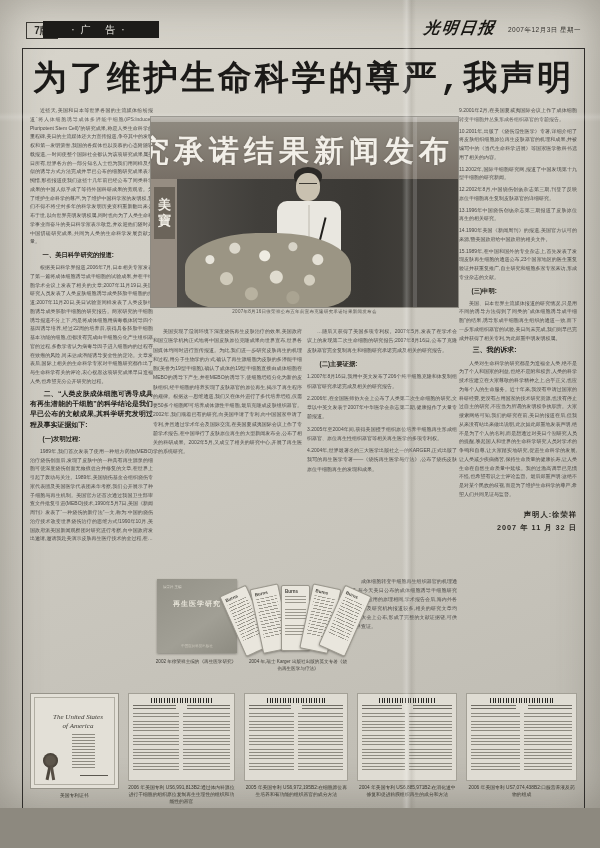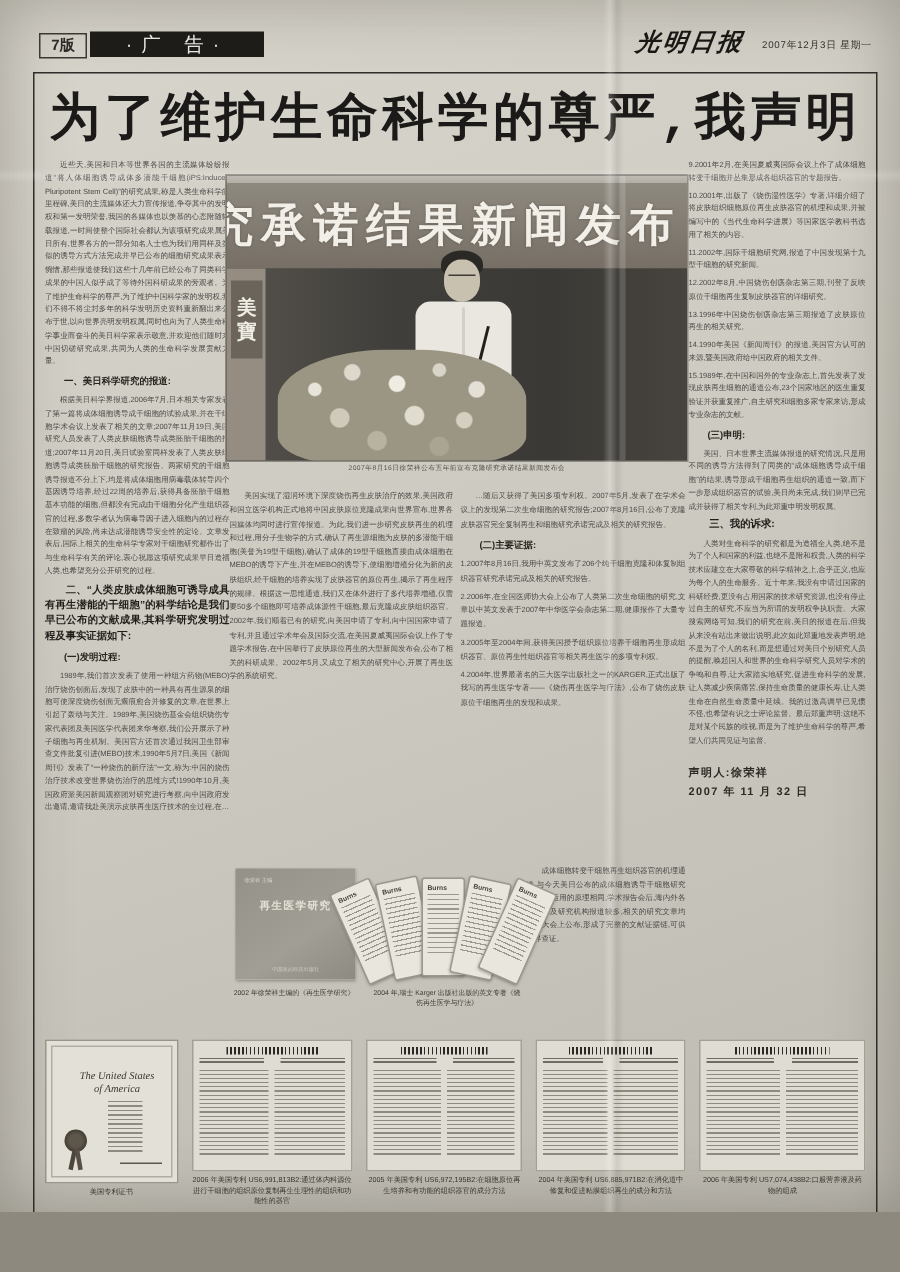--- a/index.html
+++ b/index.html
@@ -9,22 +9,22 @@
     font-family:"Liberation Sans",sans-serif;color:#4b4947;}
   .crease-v{position:absolute;top:0;bottom:0;width:14px;left:402px;
     background:linear-gradient(90deg,transparent,rgba(255,255,255,.22),rgba(90,85,75,.12),transparent);pointer-events:none;}
   .crease-h{position:absolute;left:0;right:0;height:10px;top:112px;
     background:linear-gradient(180deg,transparent,rgba(255,255,255,.15),transparent);pointer-events:none;}
   .smudge{position:absolute;width:90px;height:10px;border-radius:50%;
     background:radial-gradient(ellipse,rgba(60,55,48,.25),transparent 70%);}
   
   .pageno{position:absolute;left:26px;top:22px;width:30px;height:15px;border:1px solid #3a3833;
     font-size:10px;font-weight:bold;color:#2b2a26;text-align:center;line-height:15px;}
-  .secbar{position:absolute;left:60px;top:21px;width:116px;height:17px;background:#1d1c19;color:#e8e6df;
-    font-size:13px;letter-spacing:6px;text-align:center;line-height:17px;}
+  .secbar{position:absolute;left:43px;top:21px;width:116px;height:17px;background:#1d1c19;color:#e8e6df;
+    font-size:10px;letter-spacing:6px;text-align:center;line-height:17px;}
   .masthead{position:absolute;left:424px;top:18px;width:86px;font-family:"Liberation Serif",serif;
     font-style:italic;font-weight:bold;font-size:16px;color:#17161 4;color:#181713;transform:skewX(-8deg);letter-spacing:2px;}
   .dateline{position:absolute;left:508px;top:26px;width:84px;font-size:6.5px;color:#33312d;letter-spacing:.5px;}
   
   .main-box{position:absolute;left:22px;top:48px;width:561px;height:770px;border:1px solid #2f2d2a;}
   .headline{position:absolute;left:0;top:6px;width:100%;margin:0;text-align:center;
     font-size:34px;font-weight:900;letter-spacing:3px;color:#1b1a18;font-family:Liberation Mono, monospace;}
   .col{position:absolute;font-size:5px;line-height:1.75;text-align:justify;color:#4b4947;}
   .col p{margin:0 0 3px;text-indent:2em;}
   .col .noind{text-indent:0;}
@@ -103,21 +103,21 @@
   .script{font-family:"Liberation Serif",serif;font-style:italic;font-size:7px;line-height:1.25;color:#3c3a34;
     text-align:center;width:56px;margin:0 auto;}
   .olines{margin:3px 4px 0 22px;height:34px;background:repeating-linear-gradient(180deg,#8d8a80 0 .8px,transparent .8px 3px);}
   .seal{position:absolute;left:8px;bottom:16px;width:15px;height:15px;border-radius:50%;
     background:radial-gradient(circle,#5d564b 40%,#433d34 70%);}
   .ribbon{position:absolute;left:12px;bottom:4px;width:3px;height:14px;background:#4c463d;transform:rotate(12deg);}
   .ribbon2{position:absolute;left:16px;bottom:4px;width:3px;height:14px;background:#57504 6;background:#574f45;transform:rotate(-10deg);}
   .sigline{position:absolute;right:6px;bottom:8px;width:28px;border-top:.8px solid #5a574f;}
   .pat-caption{margin-top:3px;font-size:4.8px;line-height:1.5;color:#39372f;text-align:center;}
   
-  .signature{margin-top:9px;text-align:left;font-size:7.3px;font-weight:bold;color:#2c2a25;letter-spacing:1px;line-height:1.9;text-indent:0;}
+  .signature{margin-top:9px;text-align:right;font-size:7.3px;font-weight:bold;color:#2c2a25;letter-spacing:1px;line-height:1.9;text-indent:0;}
 </style>
 </head>
 <body>
 
 <div class="paper">
 
   <div class="pageno">7版</div>
   <div class="secbar">·广 告·</div>
   <div class="masthead">光明日报</div>
   <div class="dateline">2007年12月3日 星期一</div>

